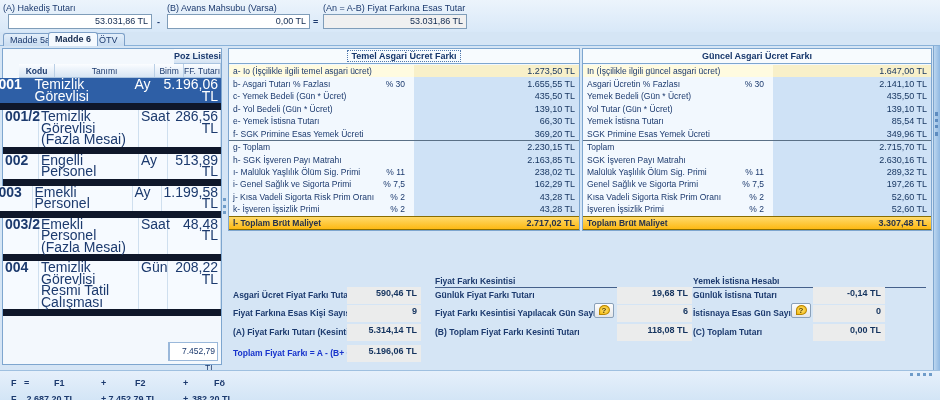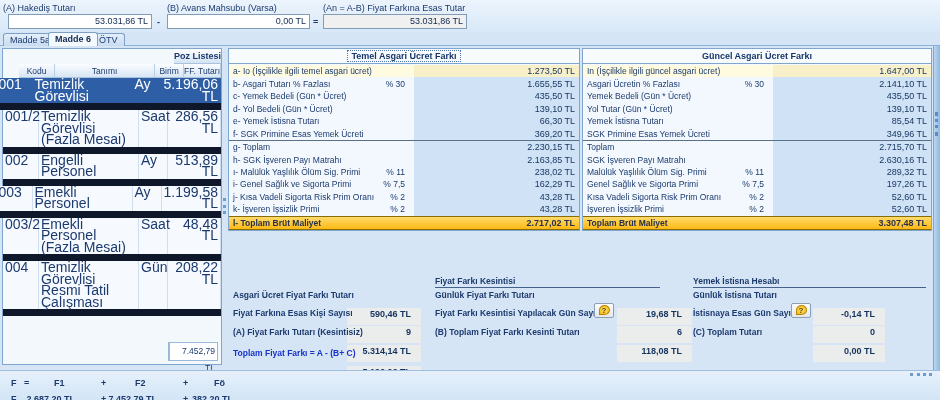--- a/index.html
+++ b/index.html
@@ -34,21 +34,21 @@
   
   .poz { position:absolute; left:2px; top:2px; width:220px; height:317px; background:#f3f8fd;
          border:1px solid #7ea6cf; display:flex; flex-direction:column;align-items:flex-end; }
   .poz-title { height:15px; line-height:15px; text-align:center; font-weight:bold;
                background:linear-gradient(#ffffff,#d4e3f3); border-bottom:1px solid #aac4e0; }
   .poz-head { display:flex; height:14px; line-height:14px; background:linear-gradient(#fbfdff,#d7e5f4);
               border-bottom:1px solid #aac4e0; font-size:8.5px; }
   .poz-head span { border-right:1px solid #b9cfe6; text-align:center; }
   .pozrow { display:flex; border-bottom:7px solid #0f172a; font-size:14px; background:#f6faff; cursor:default; }
   .pozrow span { border-right:1px solid #dcc; border-right-color:#cfdfef; padding:1px 2px; line-height:11.5px; }
-  .c-kodu { width:36px; } .c-tan { width:100px; } .c-bir { width:29px; } .c-ff { flex:1; text-align:right; }
+  .c-kodu { width:36px;font-weight:bold; } .c-tan { width:100px; } .c-bir { width:29px; } .c-ff { flex:1; text-align:right; }
   .pozrow.sel { background:#2e5fa6; color:#fff; }
   .pozrow.sel span { border-right-color:#2e5fa6; }
   .poz-spacer { flex:1; }
   .poz-foot { height:19px; margin:2px 3px 3px 3px; border:1px solid #9ab8da;
               background:linear-gradient(#eef5fc,#d3e4f5); display:flex; }
   .poz-foot .gradpart { flex:1; }
   .poz-foot .totcell { width:48px; background:#fff; border-left:1px solid #9ab8da;
                        text-align:right; line-height:17px; padding-right:2px; font-size:8.5px; }
 
   
@@ -69,21 +69,21 @@
   .prow.r-sep { border-top:1px solid #5a7086; }
   .prow.r-grand { background:linear-gradient(#ffda6b,#fdb913); font-weight:bold; color:#27324a;
                   border-top:1px solid #8a6d00; border-bottom:1px solid #8a6d00; }
   .prow.r-grand .pval { background:transparent; font-weight:bold; color:#27324a; }
 
   
   .sum { position:absolute; font-size:8.5px; font-weight:bold; color:#1c3a6e; }
   .shead { position:absolute; height:12px; border-bottom:1px solid #45608a; white-space:nowrap; }
   .srow-label { position:absolute; white-space:nowrap; }
   .sfield { position:absolute; height:17px; line-height:13px; background:#ebecec;
-            text-align:right; padding-right:10px; font-size:9px; color:#14335e;margin-top:21px; }
+            text-align:right; padding-right:4px; font-size:9px; color:#14335e; }
   .blue-label { color:#1733cc; }
   .helpbtn { position:absolute; width:20px; height:15px; border:1px solid #8aa0b8; border-radius:2px;
              background:linear-gradient(#fdfdfd,#e4e6e8); cursor:pointer; text-align:center; }
   .balloon { display:inline-block; width:11px; height:10px; margin-top:1px;
              background:radial-gradient(#ffe27a,#f2b705); border:1px solid #b98600;
              border-radius:50% 50% 50% 0; font-size:8px; font-weight:bold; color:#5a4500; line-height:9px; }
 
   
   .fbar { position:absolute; top:370px; left:0; right:0; height:30px;
           background:linear-gradient(#e6f0fb,#d3e5f6); border-top:1px solid #9fc0e0; font-weight:bold; }

